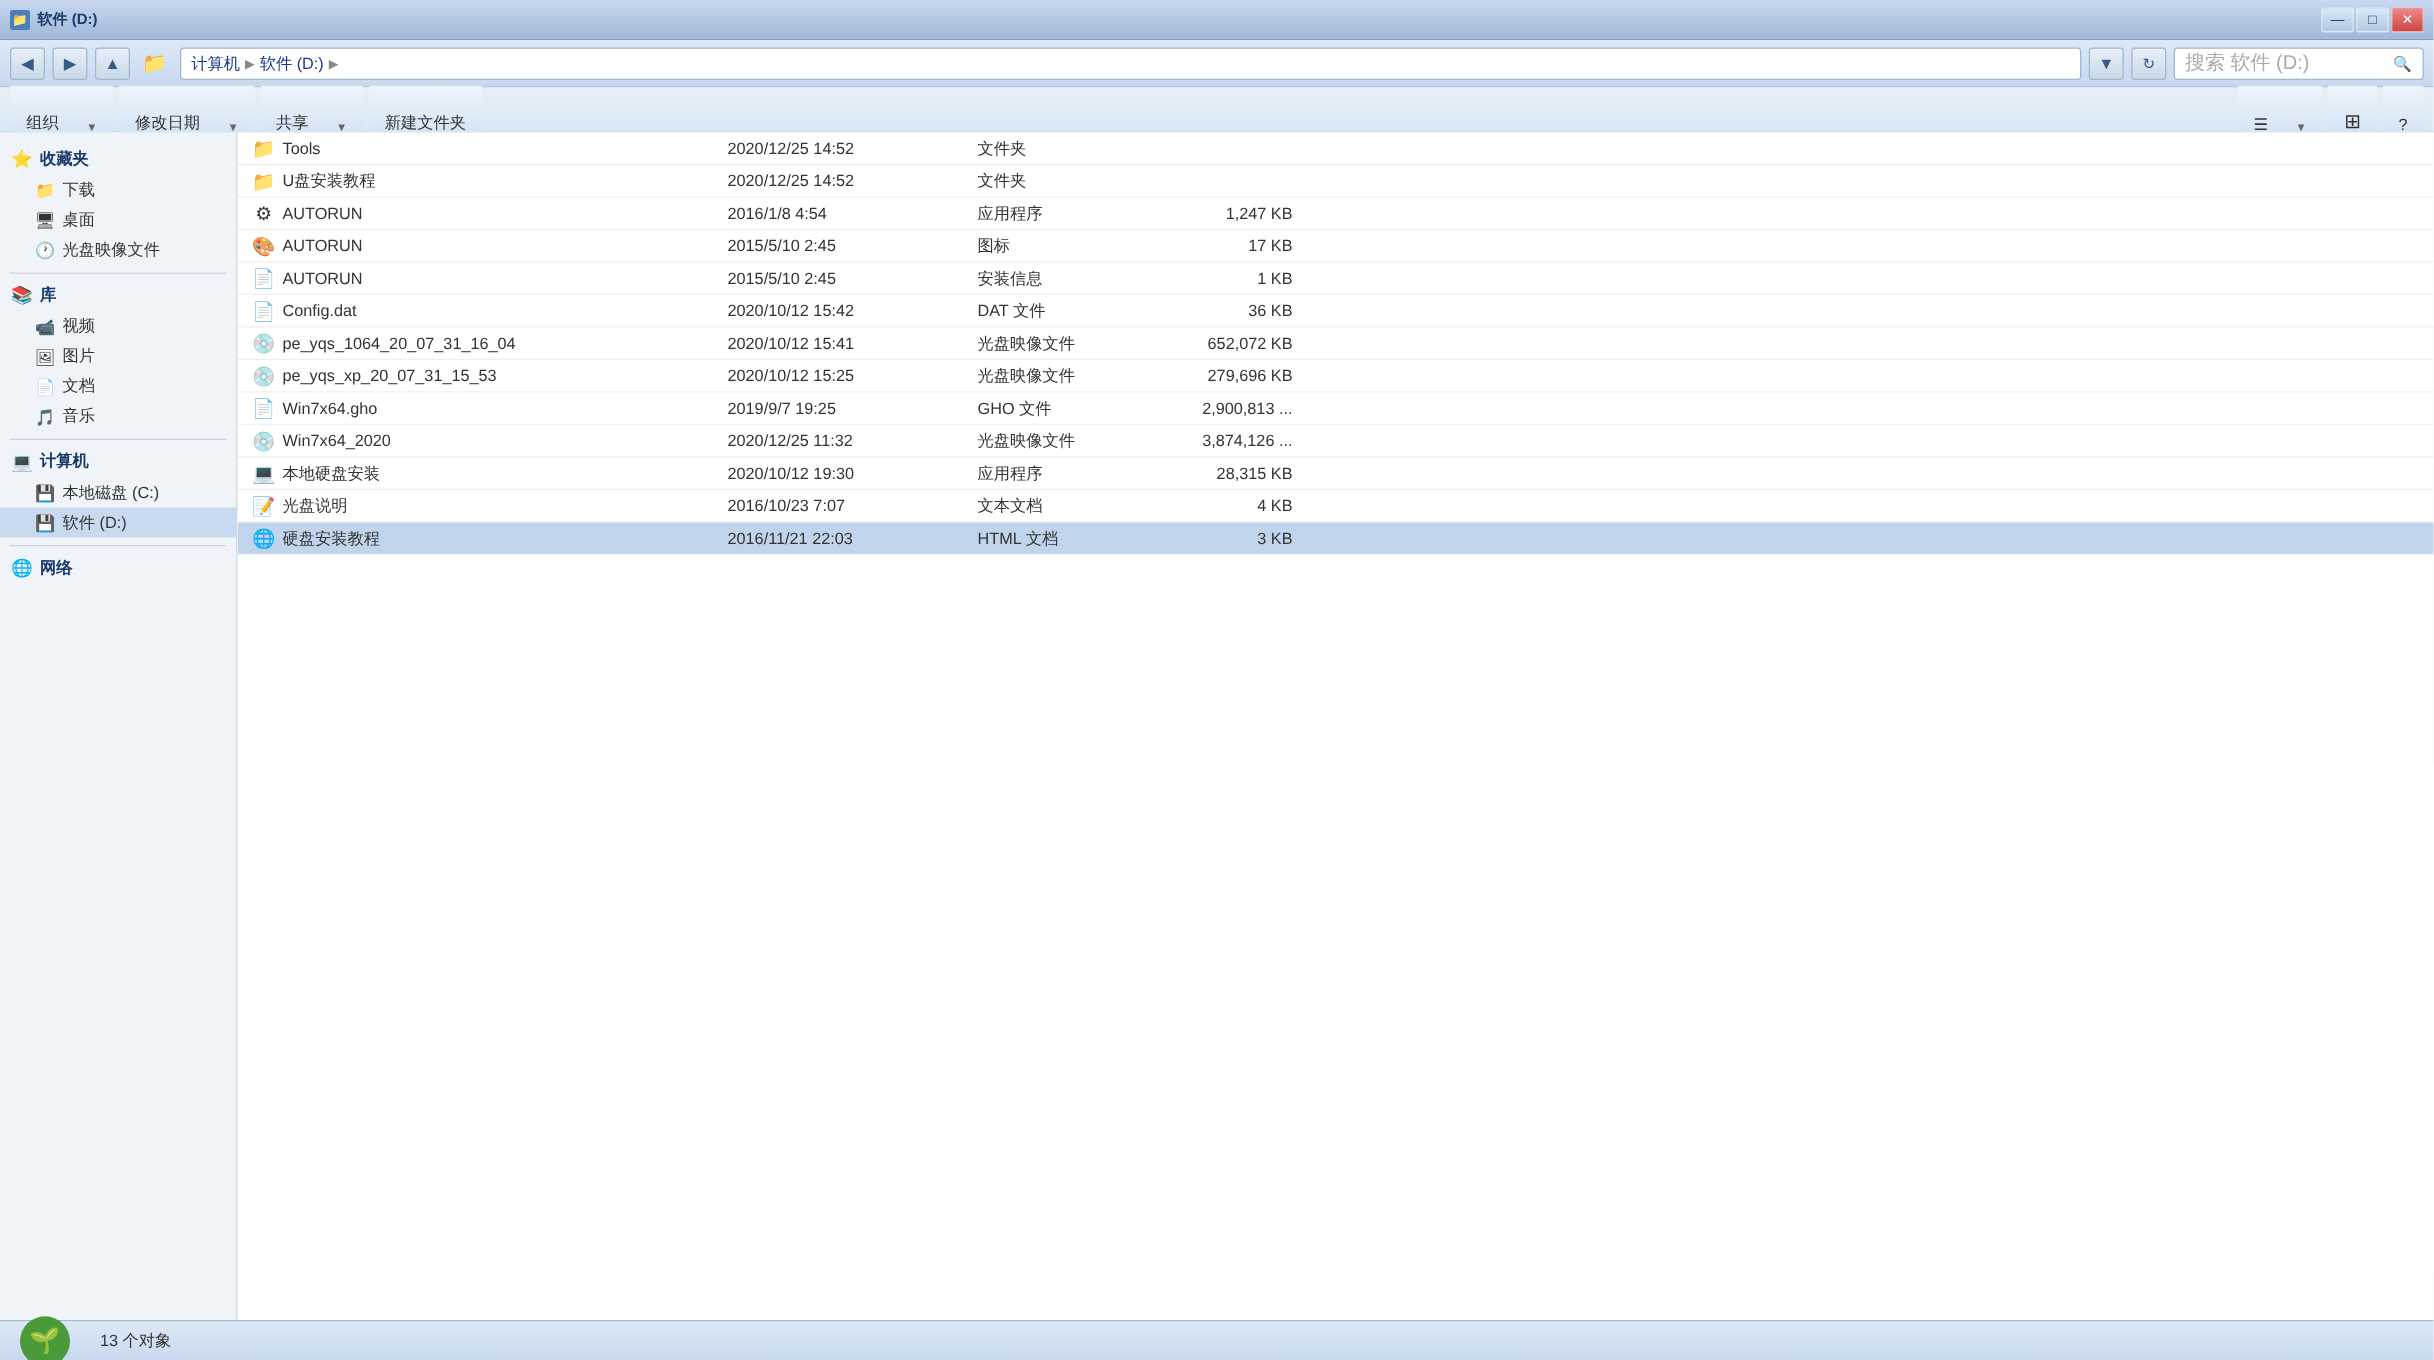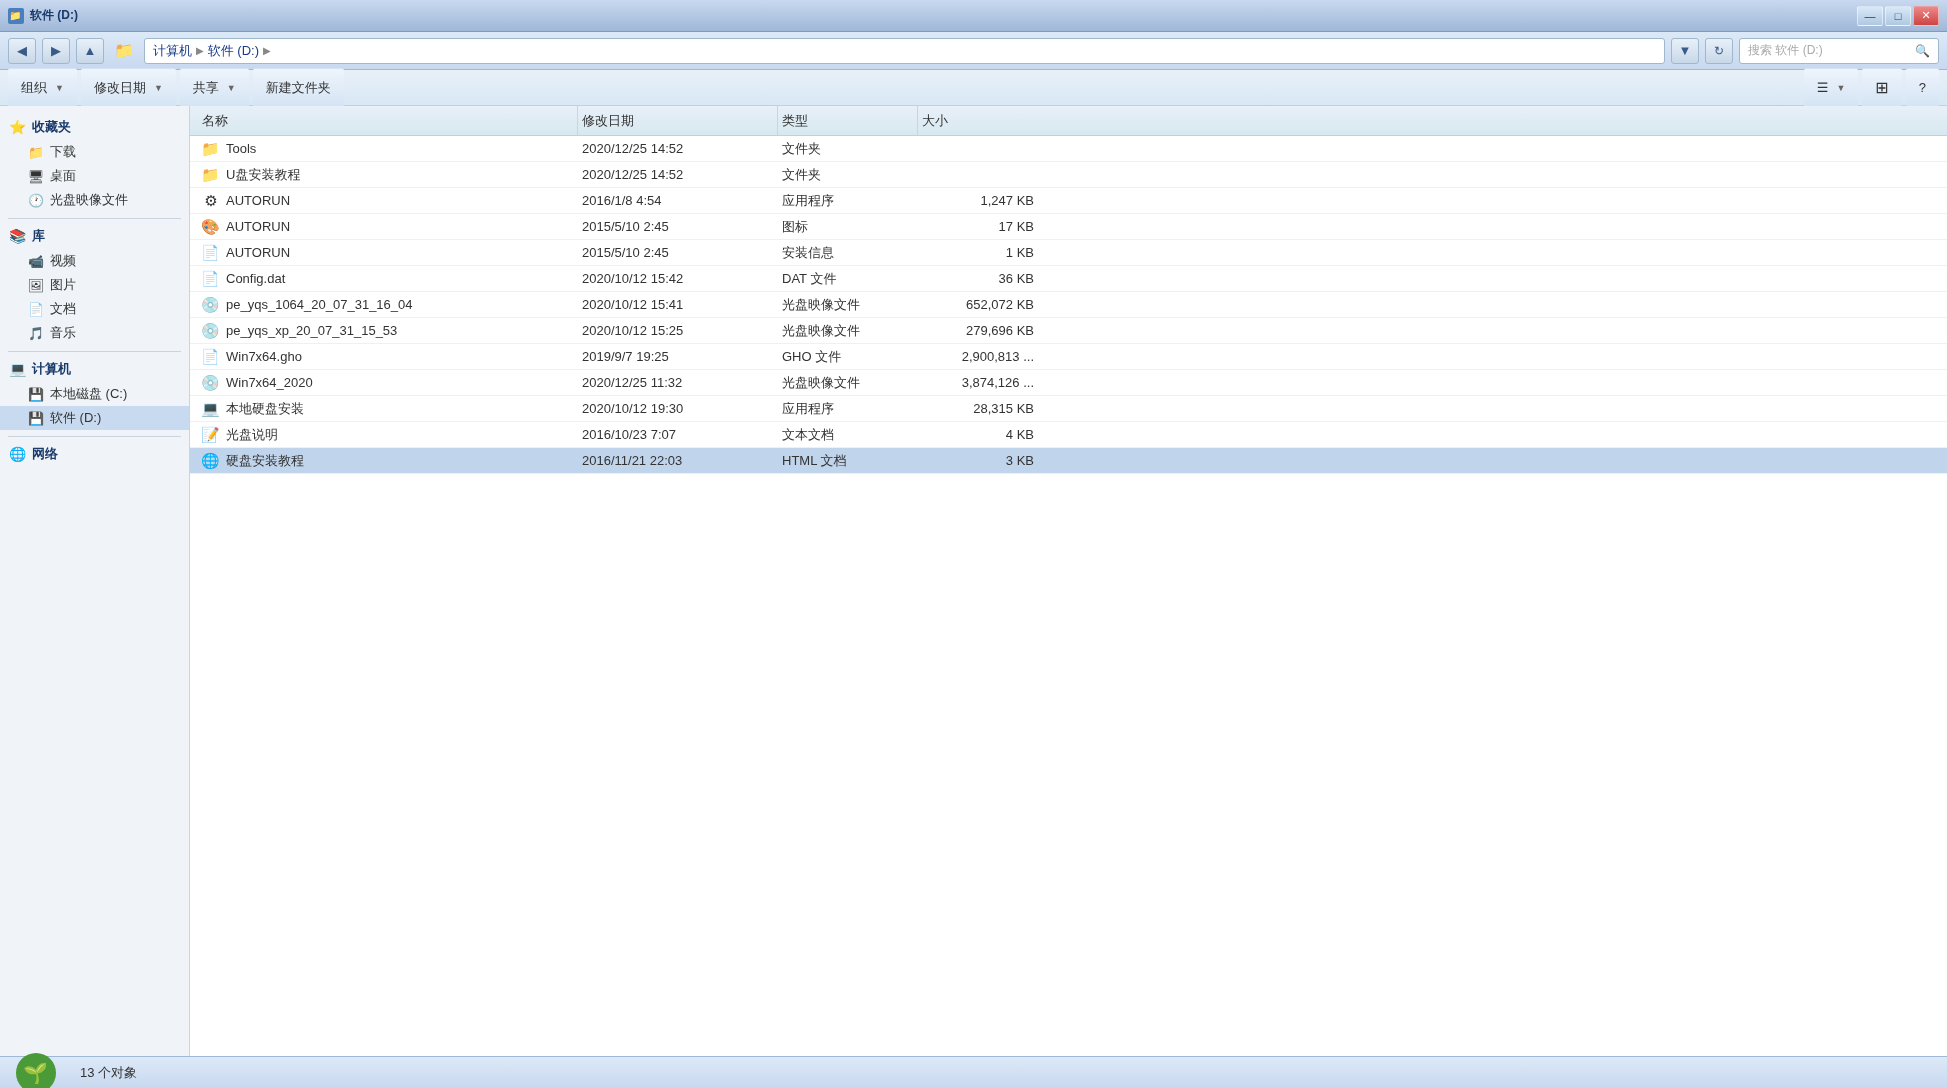--- a/index.html
+++ b/index.html
@@ -129,21 +129,21 @@
     }
     .toolbar-btn {
       height: 40px;
       padding: 0 12px;
       background: linear-gradient(to bottom, #eef4fc, #d4e4f4);
       border: 1px solid transparent;
       border-radius: 3px;
       cursor: pointer;
       font-size: 13px;
       color: #333;
-      display: flex; align-items: center; gap: 8px;
+      display: flex; align-items: flex-end; gap: 22px;
       white-space: nowrap;
     }
     .toolbar-btn .arrow { font-size: 9px; color: #666; }
 
     
     .main-layout {
       display: flex;
       height: calc(1088px - 32px - 38px - 36px - 32px);
       background: #f5f5f5;
     }
@@ -306,21 +306,21 @@
   <div class="nav-btn" style="background:transparent;border:none;font-size:16px;">📁</div>
   <div class="address-path">
     <span class="path-part">计算机</span>
     <span class="path-sep">▶</span>
     <span class="path-part">软件 (D:)</span>
     <span class="path-sep">▶</span>
   </div>
   <div class="nav-btn">▼</div>
   <div class="refresh-btn">↻</div>
   <div class="search-box">
-    <span style="color:#aaa;font-size:12px;text-align:center;">搜索 软件 (D:)</span>
+    <span style="color:#aaa;font-size:16px;text-align:center;">搜索 软件 (D:)</span>
     <span style="margin-left:auto;color:#888;">🔍</span>
   </div>
 </div>
 
 <div class="toolbar">
   <div class="toolbar-btn">
     <span>组织</span>
     <span class="arrow">▼</span>
   </div>
   <div class="toolbar-btn">
@@ -410,26 +410,20 @@
     <div class="sidebar-section">
       <div class="sidebar-section-header">
         <span class="icon">🌐</span>
         <span>网络</span>
       </div>
     </div>
   </div>
 
   <div class="file-list-container">
 
-    <div class="column-header">
-      <div class="col-header">名称</div>
-      <div class="col-header">修改日期</div>
-      <div class="col-header">类型</div>
-      <div class="col-header">大小</div>
-    </div>
 
     <div id="file-rows">
         <div class="file-row">
       <div class="file-cell">
         <span class="file-icon">📁</span>
         <span>Tools</span>
       </div>
       <div class="file-cell">2020/12/25 14:52</div>
       <div class="file-cell">文件夹</div>
       <div class="file-cell right"></div>

